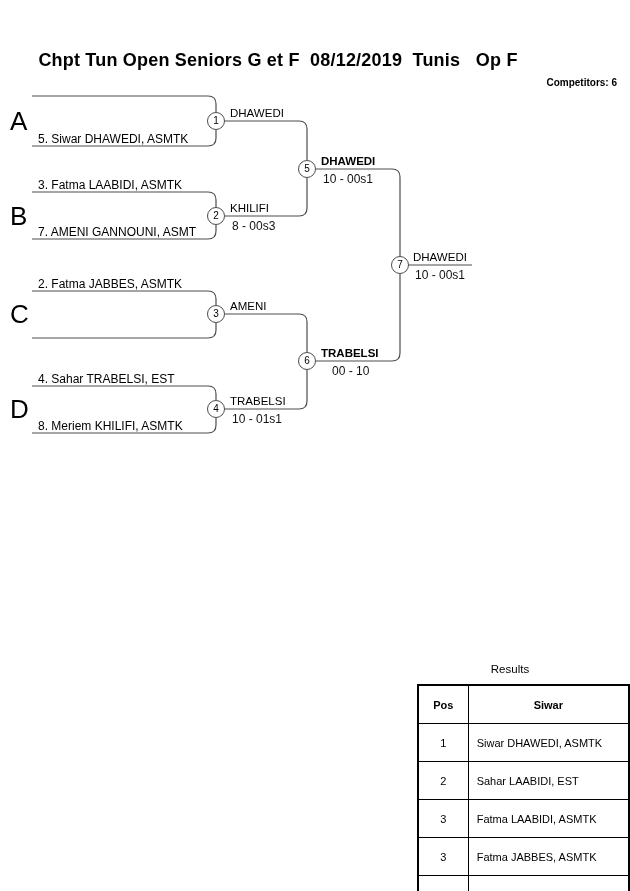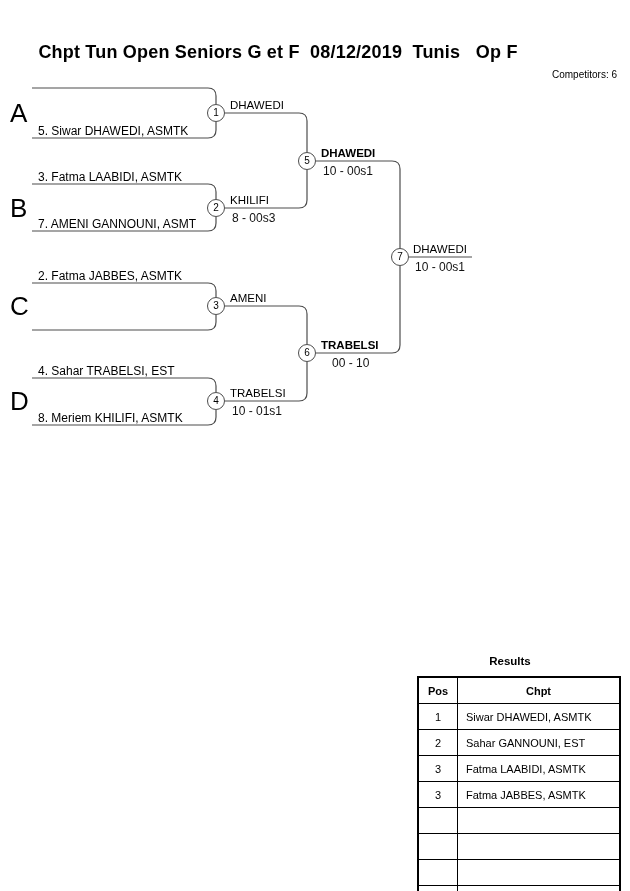--- a/index.html
+++ b/index.html
@@ -4,30 +4,31 @@
 <style>
   html, body { margin: 0; padding: 0; }
   body {
     width: 630px; height: 891px;
     background: #ffffff;
     font-family: "Liberation Sans", "DejaVu Sans", sans-serif;
     color: #000000;
     position: relative;
     overflow: hidden;
   }
-  .page { position: absolute; inset: 0; background: #ffffff; }
+  .page { position: absolute; inset: 0; background: #ffffff; margin-top: 8px; }
 
   .title {
     position: absolute; top: 42px; left: 0; width: 556px;
     text-align: center; font-weight: bold; font-size: 18px;
     white-space: pre; letter-spacing: 0.2px;
   }
   .competitors {
     position: absolute; top: 69px; right: 13px;
     font-size: 10px;
+    font-weight: bold;
   }
 
   .lines { position: absolute; top: 0; left: 0; }
 
   .group-letter {
     position: absolute; left: 10px;
     font-size: 26px; line-height: 28px; font-weight: 400;
   }
   .slot-name {
     position: absolute; left: 38px;
@@ -41,29 +42,29 @@
   .winner-label {
     position: absolute; font-size: 11.5px; white-space: nowrap;
   }
   .winner-label.bold { font-weight: bold; }
   .score {
     position: absolute; font-size: 12px; white-space: nowrap; color: #111111;
   }
 
   .results-title {
     position: absolute; left: 417px; top: 655px; width: 186px;
-    text-align: center; font-size: 11.5px; font-weight: bold;
+    text-align: center; font-size: 11.5px; font-weight: normal;
   }
   .results-table {
     position: absolute; left: 417px; top: 676px;
     border-collapse: collapse; background: #ffffff;
     border: 2px solid #000000;
   }
   .results-table th, .results-table td {
-    border: 1px solid #000000; font-size: 11px; padding: 4px;
+    border: 1px solid #000000; font-size: 11px; padding: 10px;
   }
   .results-table th { font-weight: bold; text-align: center; }
   .col-pos { width: 30px; height: 17px; }
   .col-name { width: 153px; }
   td.pos-cell { text-align: center; height: 17px; }
   td.name-cell { text-align: left; padding-left: 8px; }
 </style>
 </head>
 <body>
 
@@ -138,31 +139,31 @@
   <div class="score" style="left:332px;top:356px">00 - 10</div>
 
   <div class="winner-label" style="left:413px;top:243px">DHAWEDI</div>
   <div class="score" style="left:415px;top:260px">10 - 00s1</div>
 
   <div class="results-title">Results</div>
   <table class="results-table">
     <thead>
       <tr>
         <th class="col-pos">Pos</th>
-        <th class="col-name">Chpt</th>
+        <th class="col-name">Siwar</th>
       </tr>
     </thead>
     <tbody>
       <tr>
         <td class="pos-cell">1</td>
         <td class="name-cell">Siwar DHAWEDI, ASMTK</td>
       </tr>
       <tr>
         <td class="pos-cell">2</td>
-        <td class="name-cell">Sahar GANNOUNI, EST</td>
+        <td class="name-cell">Sahar LAABIDI, EST</td>
       </tr>
       <tr>
         <td class="pos-cell">3</td>
         <td class="name-cell">Fatma LAABIDI, ASMTK</td>
       </tr>
       <tr>
         <td class="pos-cell">3</td>
         <td class="name-cell">Fatma JABBES, ASMTK</td>
       </tr>
       <tr>

